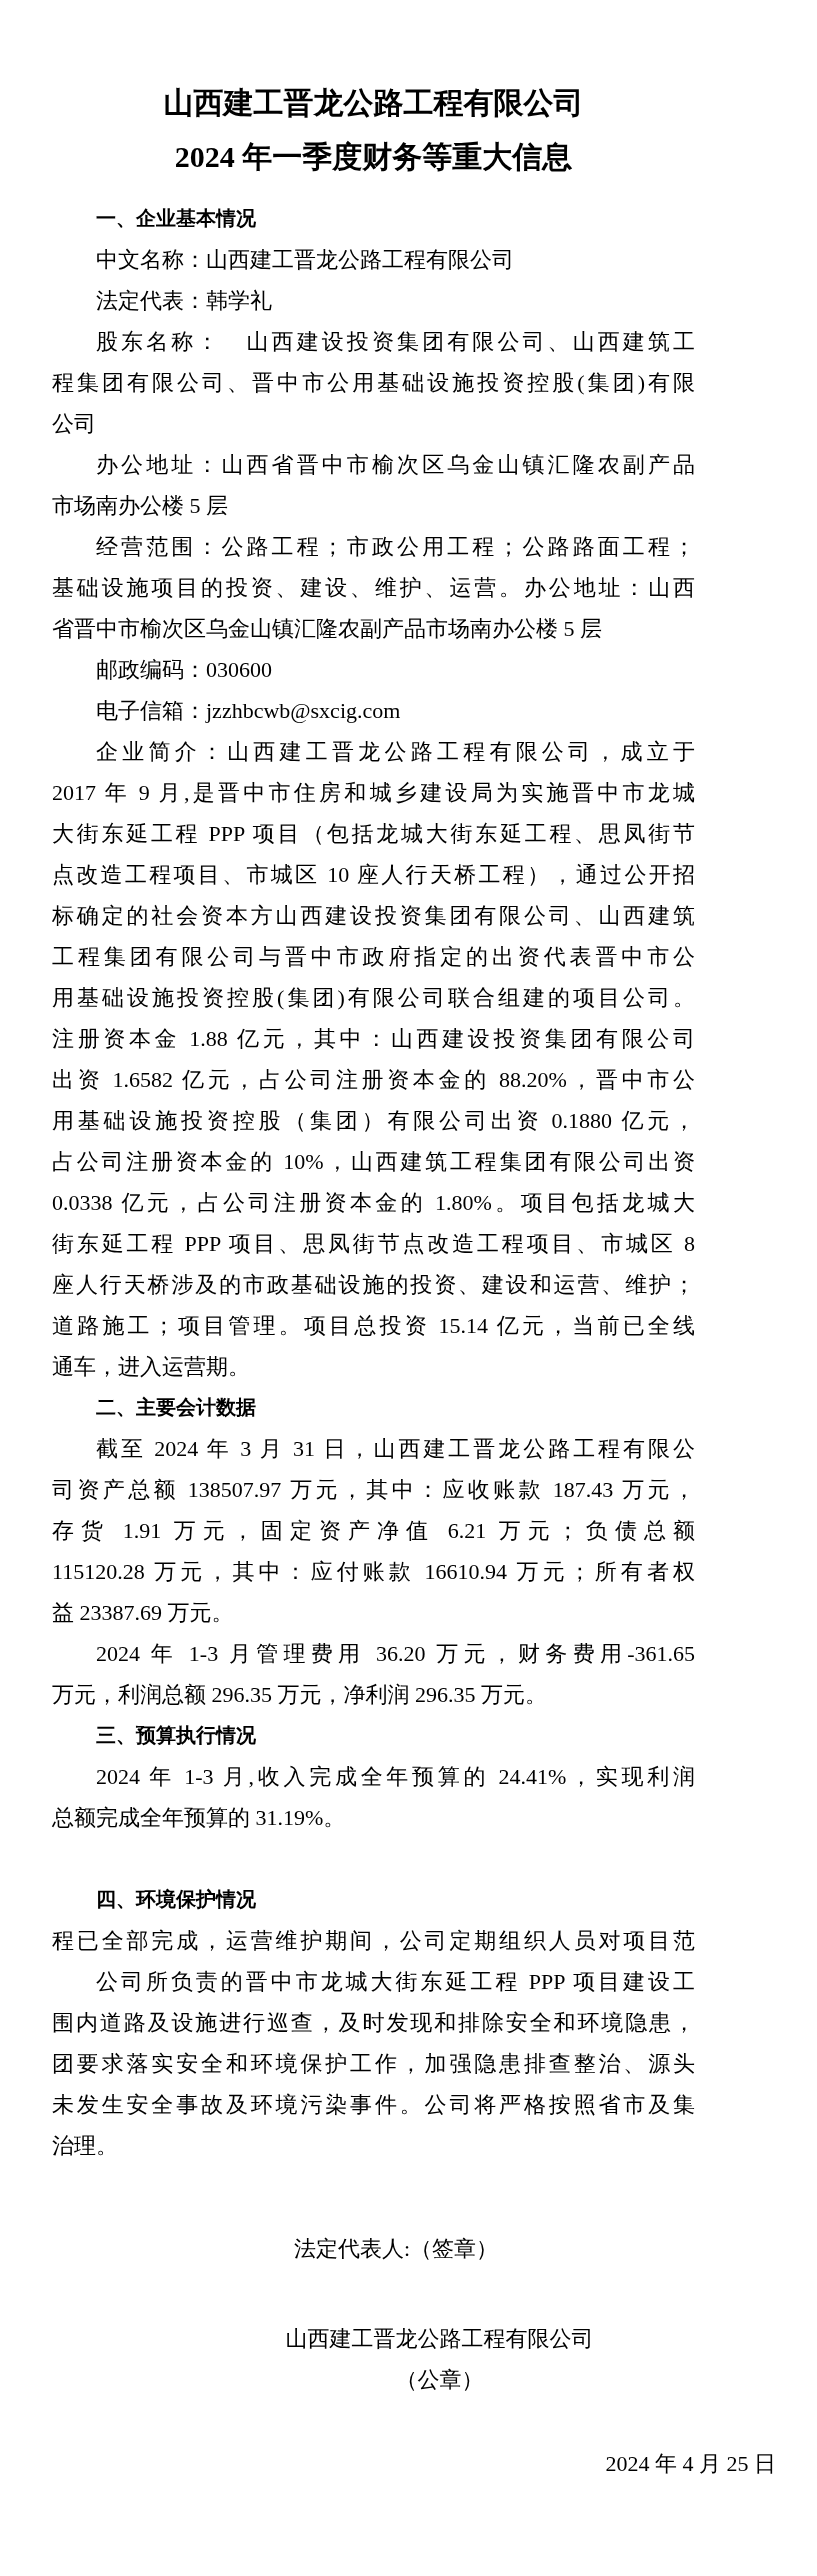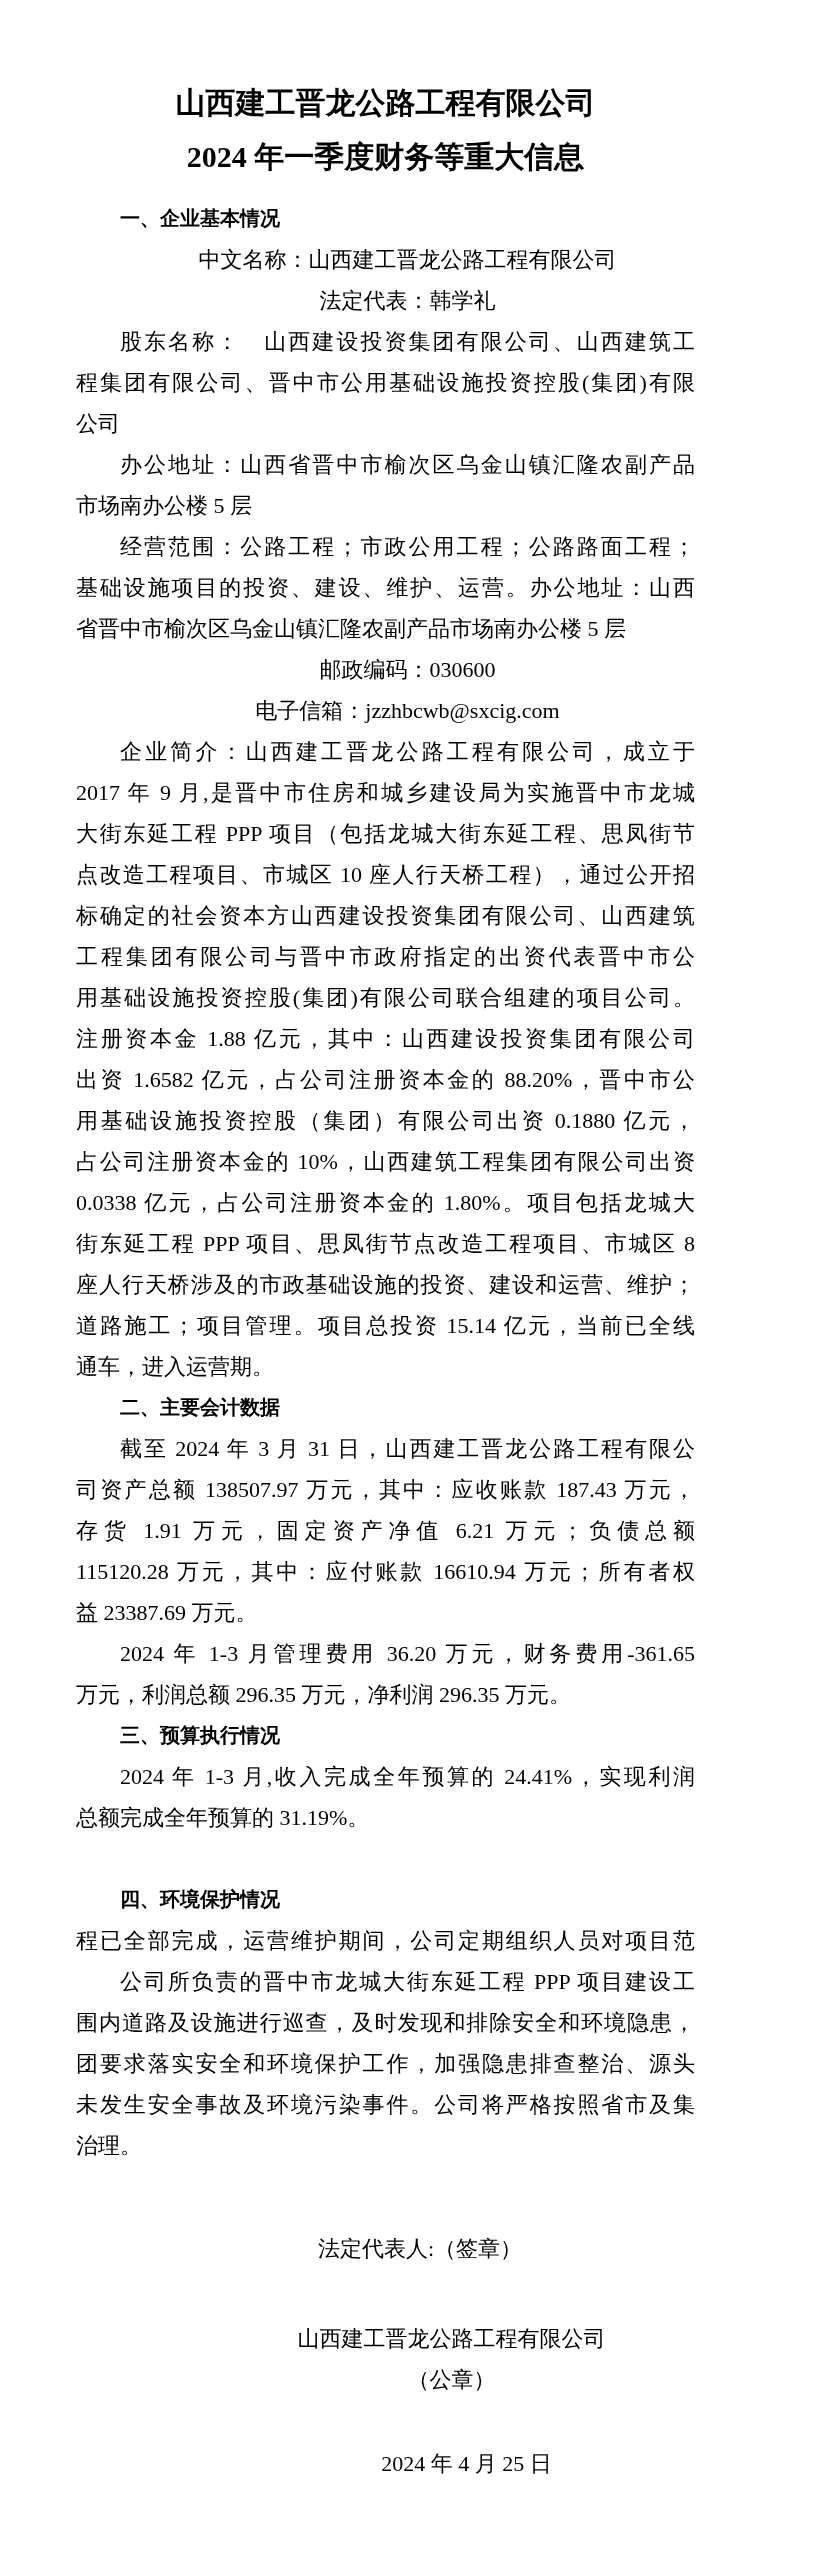--- a/index.html
+++ b/index.html
@@ -5,21 +5,21 @@
   html,body{margin:0;padding:0;background:#e8e8e8;}
   .page{
     position:relative;
     width:817px;height:2639px;
     margin:0 auto;
     background:#ffffff;
     color:#000000;
     overflow:hidden;
   }
   .content{
-    padding:76px 122px 0 76px; 
+    padding:76px 122px 0 52px; 
   }
   .title-block{margin-bottom:14px;}
   .title-line{
     height:54px;line-height:54px;
     text-align:center;
     font-family:"Liberation Serif","DejaVu Serif",serif;
     font-weight:700;
     font-size:30px;
     white-space:nowrap;
   }
@@ -31,40 +31,40 @@
     font-size:20px;
     white-space:nowrap;
   }
   .line{
     height:41px;line-height:41px;
     font-family:"Liberation Serif","DejaVu Serif",serif;
     font-size:22px;
     text-align:left;
     white-space:nowrap;
   }
-  .line.indent{padding-left:44px;text-align:center;}
+  .line.indent{padding-left:44px;}
   .line.just{
     white-space:normal;
     text-align:justify;
     text-align-last:justify;
     -moz-text-align-last:justify;
   }
   .blank{height:41px;}
   .legal-rep{
     margin-top:62px;
     padding-left:242px;
   }
   .sign-center{
     position:relative;left:66px;
     text-align:center;
   }
   .sign-company{margin-top:49px;}
   .sign-date{
     position:relative;left:81px;
-    text-align:center;
+    text-align:right;
     margin-top:43px;
   }
 </style>
 </head>
 <body>
 
 <div class="page">
   <div class="content">
       <div class="title-block">
         <div class="title-line">山西建工晋龙公路工程有限公司</div>

